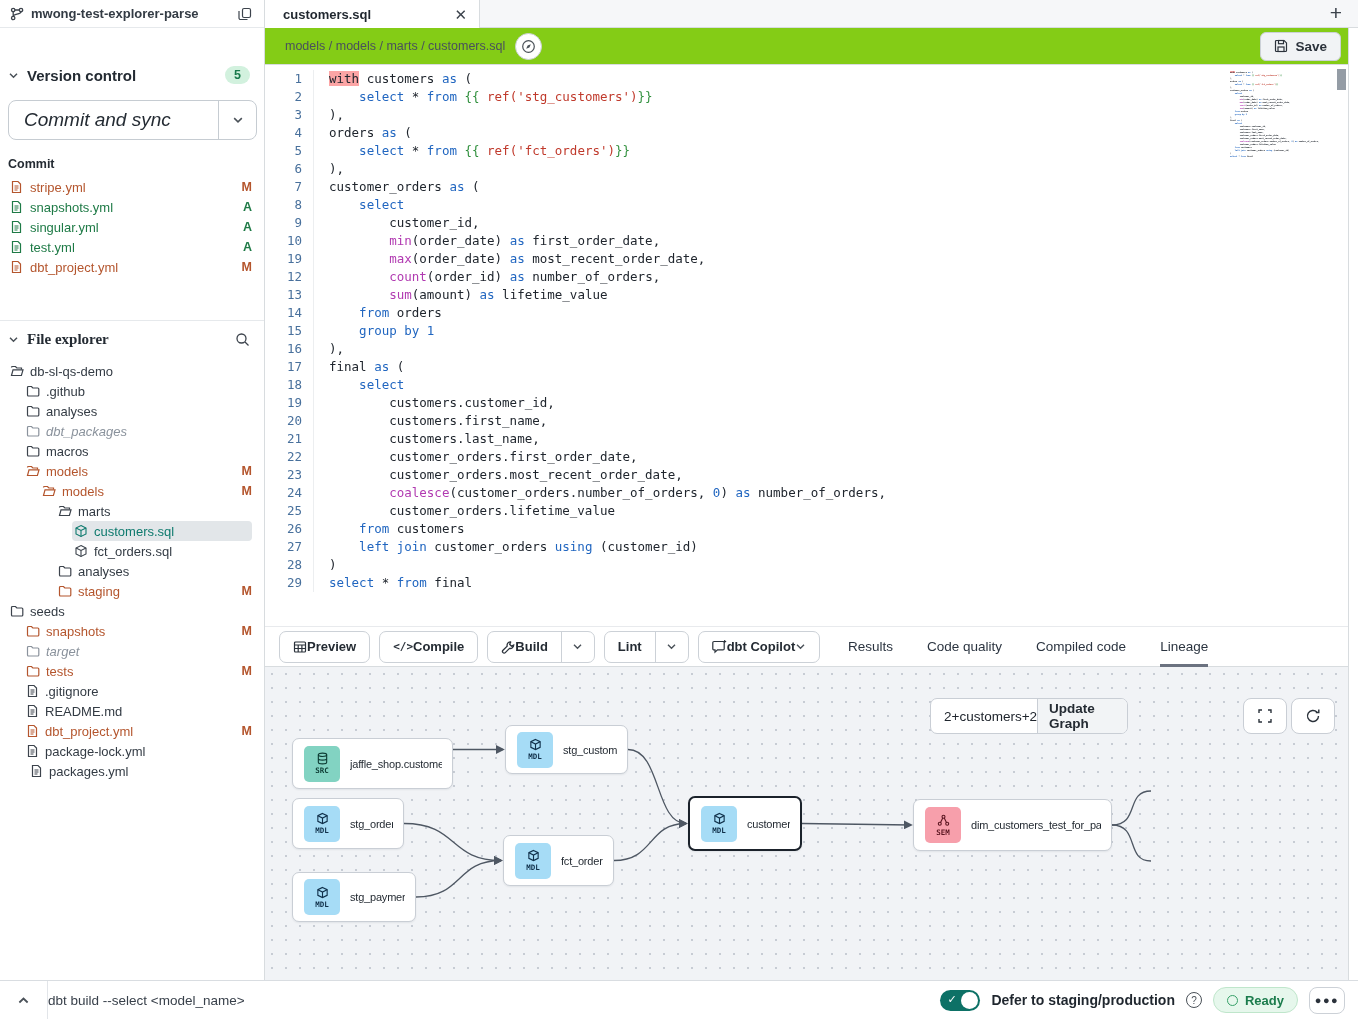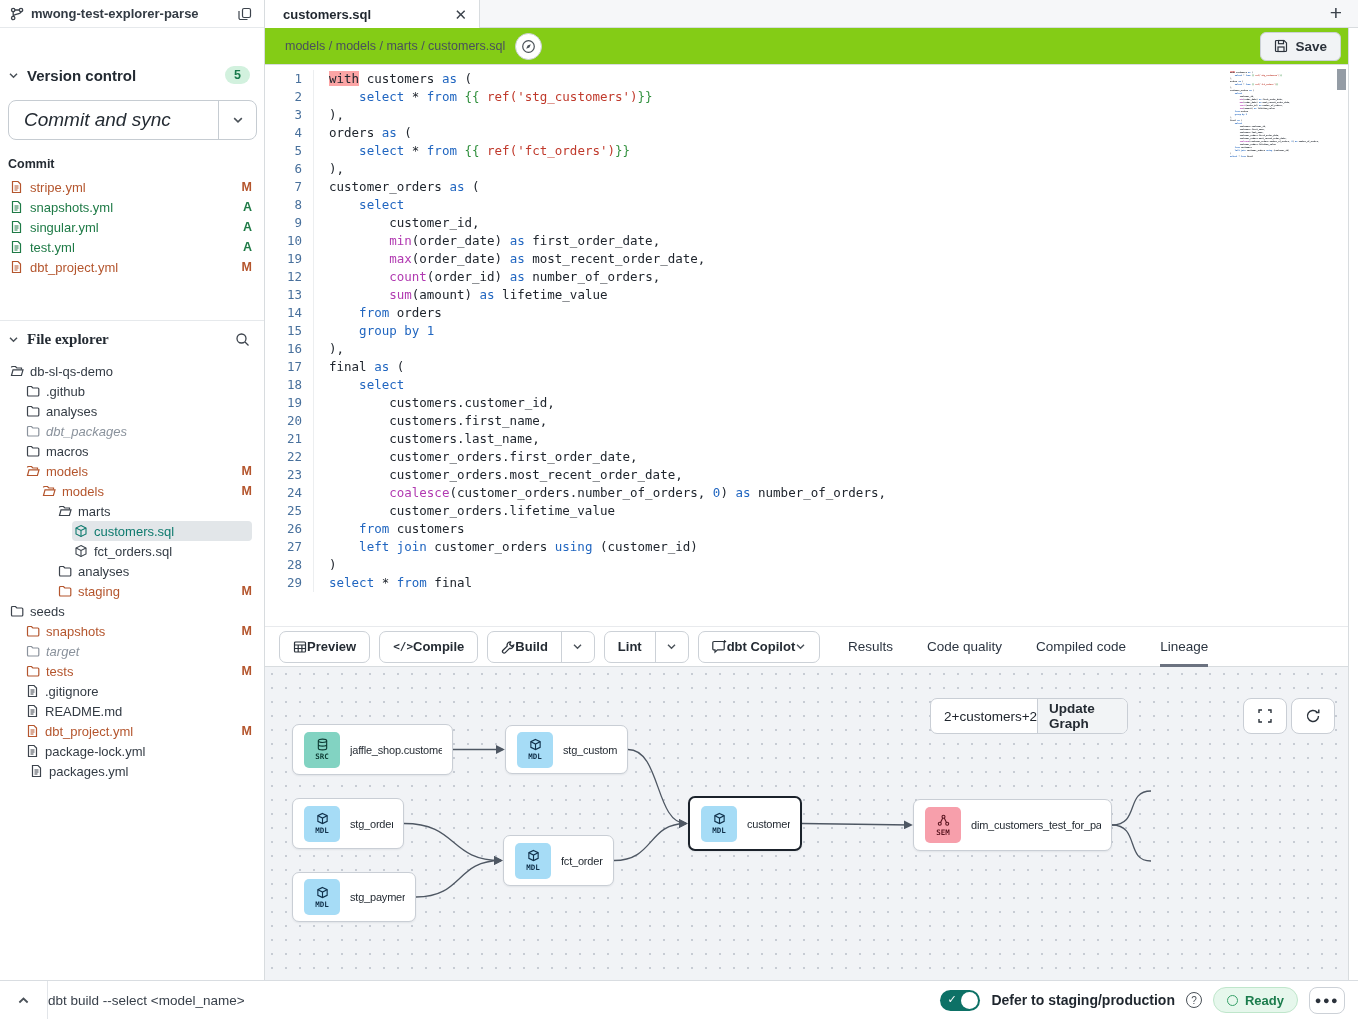--- a/index.html
+++ b/index.html
@@ -577,21 +577,21 @@
           <path d="M363,82.5 C396,82.5 390,156.5 421,156.5" fill="none" stroke="#4e5763" stroke-width="1.3" marker-end="url(#arrow)"></path>
           <path d="M139,156.5 C193.45,156.5 183.55,193.5 236,193.5" fill="none" stroke="#4e5763" stroke-width="1.3" marker-end="url(#arrow)"></path>
           <path d="M151,230 C198.85,230 190.15,193.5 236,193.5" fill="none" stroke="#4e5763" stroke-width="1.3" marker-end="url(#arrow)"></path>
           <path d="M349,193.5 C389.7,193.5 382.3,156.5 421,156.5" fill="none" stroke="#4e5763" stroke-width="1.3" marker-end="url(#arrow)"></path>
           <path d="M537,156.5 L646,158" fill="none" stroke="#4e5763" stroke-width="1.3" marker-end="url(#arrow)"></path>
           <path d="M847,158 C875,158 860,124 886,124" fill="none" stroke="#4e5763" stroke-width="1.3"></path>
           <path d="M847,158 C875,158 860,194 886,194" fill="none" stroke="#4e5763" stroke-width="1.3"></path>
         </g>
     </svg>
     <div id="lineage-nodes">
-        <div class="lnode" style="left: 27px; top: 57px; width: 161px; height: 51px;">
+        <div class="lnode" style="left: 27px; top: 71px; width: 161px; height: 51px;">
           <span class="nicon SRC">
             <svg width="13" height="13" viewBox="0 0 14 14" fill="none" stroke="#0d3b33" stroke-width="1.2">
               <ellipse cx="7" cy="3" rx="4.5" ry="1.8"></ellipse>
               <path d="M2.5 3 v8 c0 1 2 1.8 4.5 1.8 s4.5 -.8 4.5 -1.8 V3 M2.5 7 c0 1 2 1.8 4.5 1.8 S11.5 8 11.5 7"></path>
             </svg>
             <span class="bdg">SRC</span>
           </span>
     <span class="nlabel">jaffle_shop.customers</span>
         </div>
         <div class="lnode" style="left: 240px; top: 58px; width: 123px; height: 49px;">

